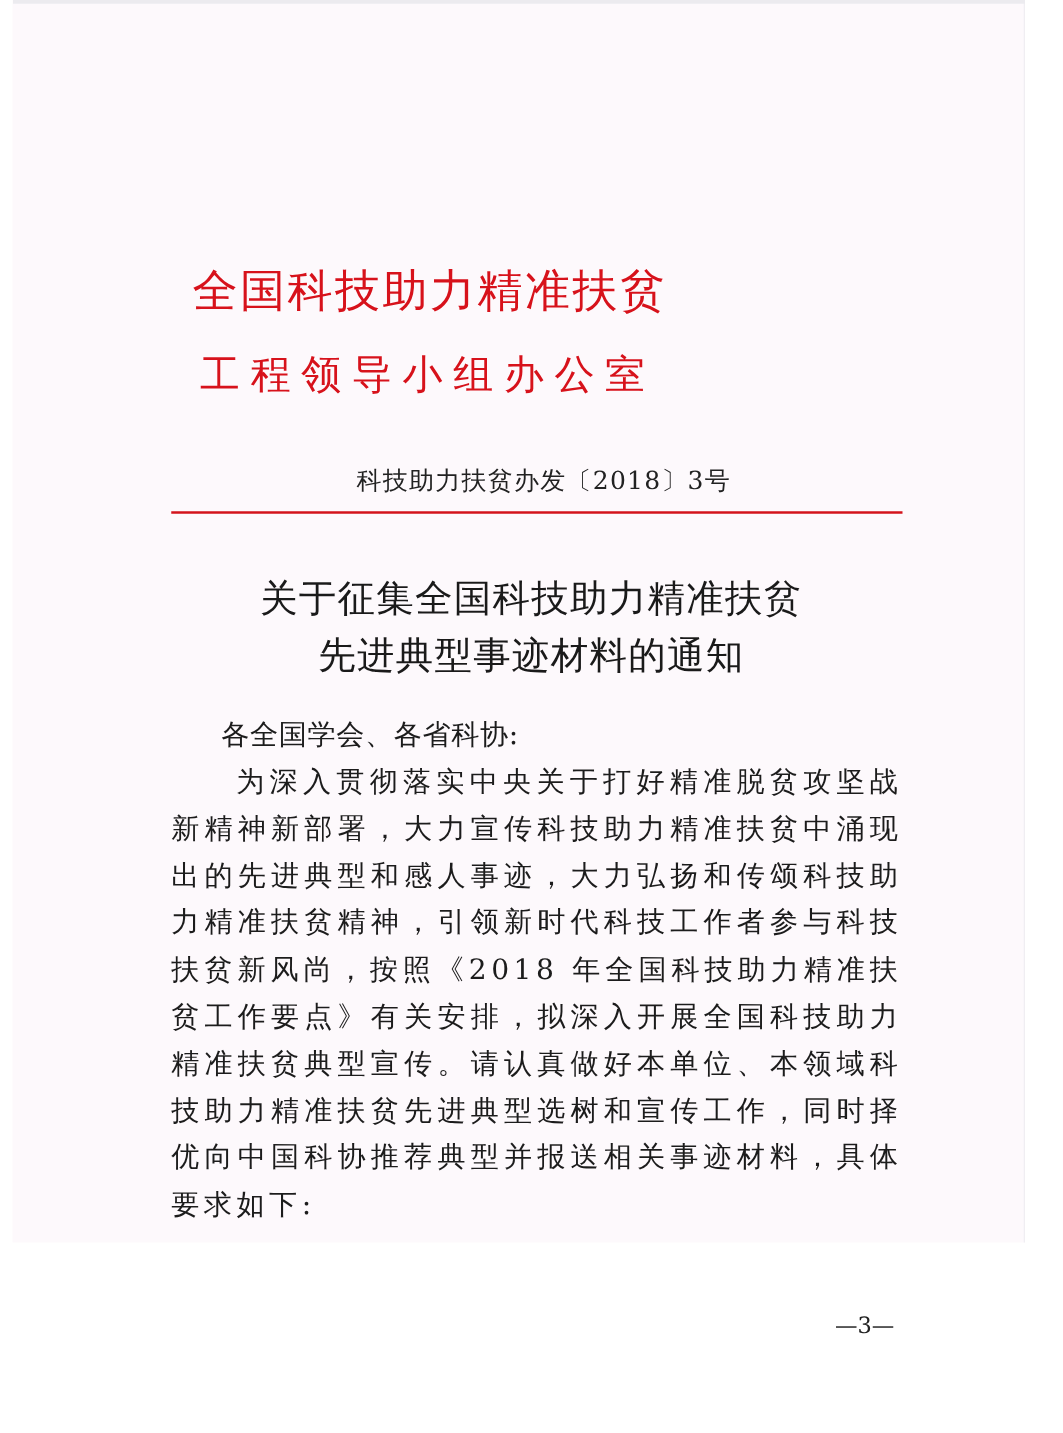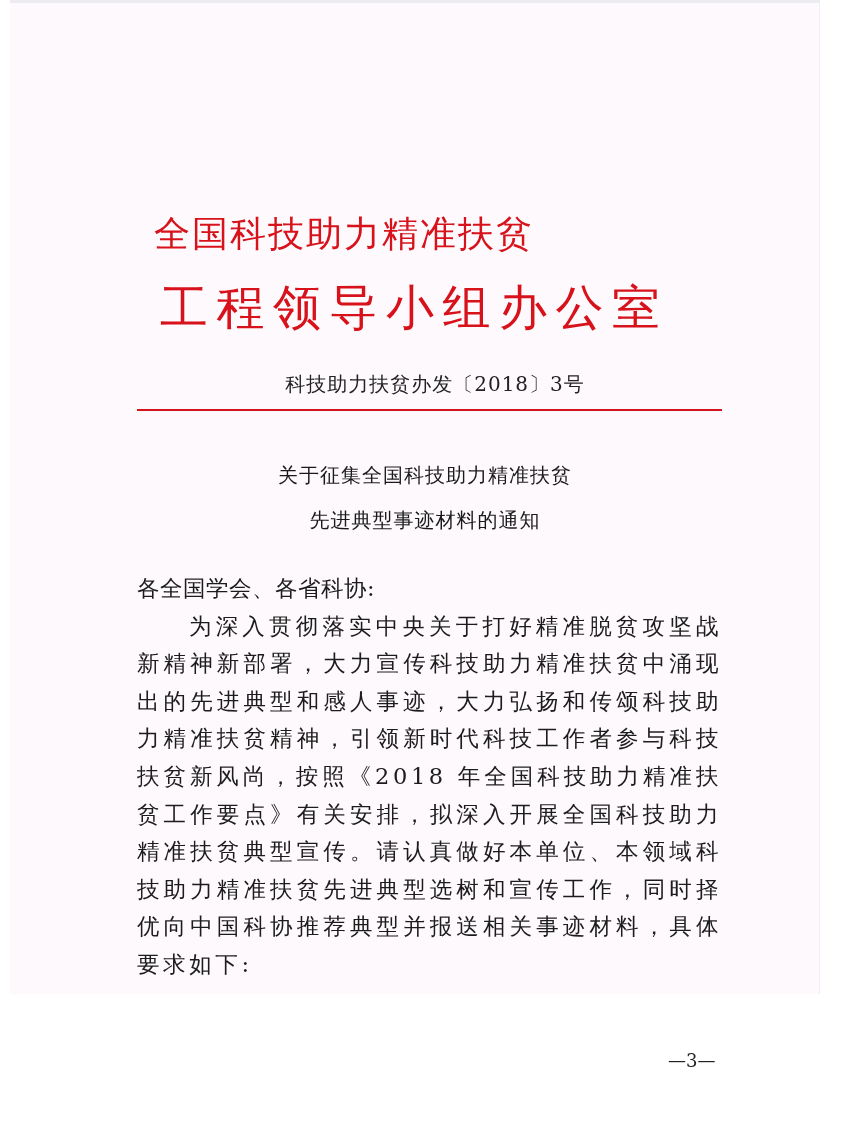--- a/index.html
+++ b/index.html
@@ -33,21 +33,21 @@
     }
     .org-line1 {
       left: 144px;
       top: 216px;
       font-size: 36px;
       letter-spacing: 2px;
     }
     .org-line2 {
       left: 150px;
       top: 283px;
-      font-size: 48px;
+      font-size: 32px;
       letter-spacing: 8.5px;
     }
     .doc-word {
       left: 585px;
       top: 250px;
       font-size: 40px;
       letter-spacing: 28px;
     }
     .doc-number {
       position: absolute;
@@ -70,21 +70,21 @@
       width: 585px;
       height: 2px;
       background: #d3141c;
     }
     .title {
       position: absolute;
       left: 0;
       width: 850px;
       text-align: center;
       font-family: "DejaVu Sans", "Liberation Sans", sans-serif;
-      font-size: 20px;
+      font-size: 30px;
       color: #1a1a1a;
       line-height: 1;
       white-space: nowrap;
       letter-spacing: 1px;
     }
     .title-1 { top: 465px; padding-left: 0; }
     .title-2 { top: 510px; }
     .body-text {
       position: absolute;
       left: 137px;
@@ -99,20 +99,21 @@
     .body-text p {
       margin: 0;
       text-align: justify;
       text-align-last: left;
     }
     .body-text .indent {
       text-indent: 52px;
     }
     .body-text .salutation {
       letter-spacing: 0.5px;
+      margin-left: 40px;
     }
     .page-number {
       position: absolute;
       left: 668px;
       top: 1052px;
       font-size: 18px;
       color: #222;
       font-family: "DejaVu Serif", "Liberation Serif", serif;
       line-height: 1;
       white-space: nowrap;

